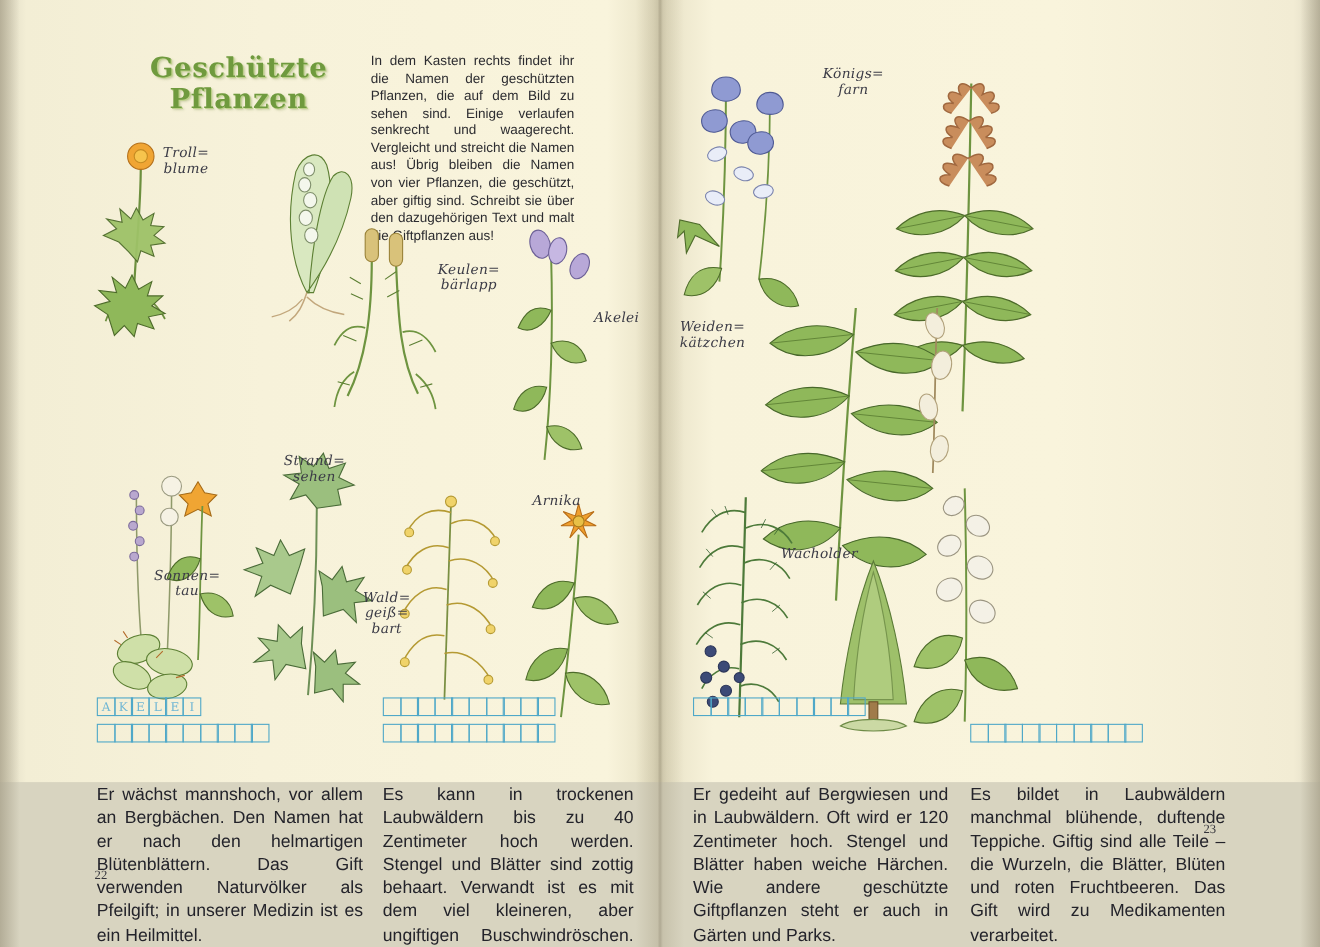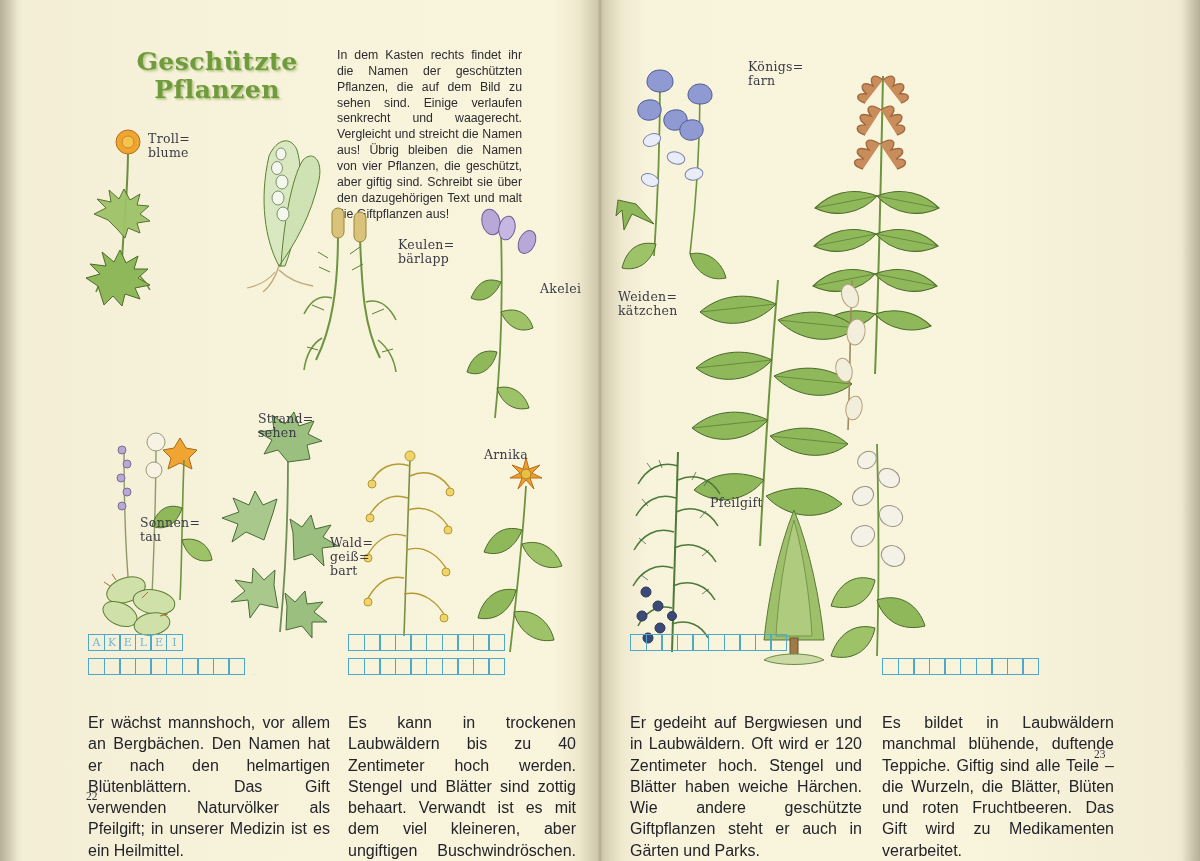--- a/index.html
+++ b/index.html
@@ -2,21 +2,21 @@
 <html><head>
 <meta charset="utf-8">
 <style>
   html,body{margin:0;padding:0;}
   body{
     width:1200px;height:861px;overflow:hidden;
     background:#d8d4c0;
     font-family:"Liberation Sans", sans-serif;
   }
   .book{
-    position:absolute;left:0;top:0;width:1200px;height:861px;
+    position:absolute;left:0;top:0;width:1200px;height:711px;
     background:linear-gradient(90deg,#ddd8c2 0%, #f3eed5 2%, #f7f2da 20%, #f9f4dc 46%,
       #e8e2c6 49.5%, #ded8bc 50%, #e9e3c8 50.5%, #f8f3db 54%, #f9f4dc 80%, #f2ecd4 98%, #dcd7c1 100%);
   }
   .page{position:absolute;top:0;height:861px;}
   .page.left{left:0;width:600px;}
   .page.right{left:600px;width:600px;}
 
   
   .headline{
     position:absolute;left:88px;top:48px;width:258px;
@@ -37,25 +37,27 @@
     position:absolute;left:337px;top:48px;width:185px;
     font-size:12.3px;line-height:1.29;color:#2c2c30;
     text-align:justify;
     font-family:"Liberation Sans", sans-serif;
   }
 
   
   .label{
     position:absolute;
     font-family:"DejaVu Serif", serif;
+    font-style:italic;
     font-size:12.5px;
     color:#3b3b46;
     line-height:1.12;
     white-space:pre-line;
     letter-spacing:.3px;
+    text-align:center;
   }
 
   
   .boxrow{position:absolute;display:flex;gap:0;}
   .boxrow .cell{
     width:17px;height:17px;
     border:1.4px solid #4fa8c8;
     margin-right:-1.4px;
     box-sizing:border-box;
     background:transparent;
@@ -550,21 +552,21 @@
           <path d="M62 170 C86 162 104 176 110 196 C86 202 68 190 62 170 z" fill="#8fb85a" stroke="#4d6b2a"></path>
           <path d="M60 198 C38 192 22 206 16 226 C40 232 56 218 60 198 z" fill="#9ec268" stroke="#4d6b2a"></path>
         </g>
       </svg>
     </div>
 
     <div class="label" style="left:148px;top:60px;">Königs=
 farn</div>
     <div class="label" style="left:18px;top:290px;">Weiden=
 kätzchen</div>
-    <div class="label" style="left:110px;top:496px;">Pfeilgift</div>
+    <div class="label" style="left:110px;top:496px;">Wacholder</div>
 
     <div class="boxrow" id="row-5" style="left:30px;top:634px;">
         <div class="cell">
           <span></span>
         </div>
         <div class="cell">
           <span></span>
         </div>
         <div class="cell">
           <span></span>

